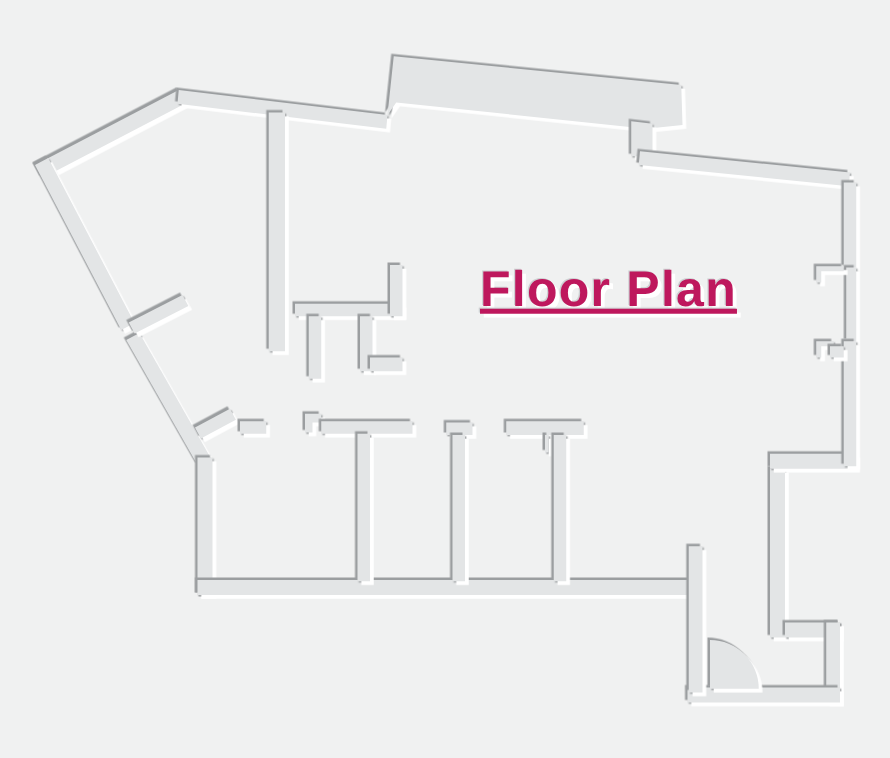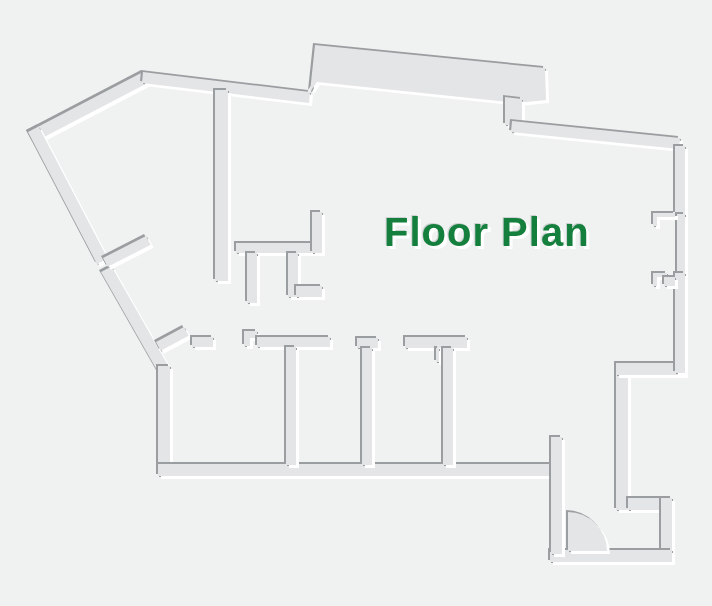--- a/index.html
+++ b/index.html
@@ -77,14 +77,14 @@
       <path d="M244,331 h13 v7 h-7 v8 h-6 Z" fill="#e3e5e6" class="wall"></path>
       <path d="M257,337 h73 v10 h-73 Z" fill="#e3e5e6" class="wall"></path>
       <path d="M286,347 h10 v118 h-10 Z" fill="#e3e5e6" class="wall"></path>
       <path d="M357,338 h21 v10 h-21 Z" fill="#e3e5e6" class="wall"></path>
       <path d="M362,348 h10 v117 h-10 Z" fill="#e3e5e6" class="wall"></path>
       <path d="M405,337 h62 v11 h-62 Z" fill="#e3e5e6" class="wall"></path>
       <path d="M436,348 h3 v14 h-3 Z" fill="#e3e5e6" class="wall"></path>
       <path d="M443,348 h10 v117 h-10 Z" fill="#e3e5e6" class="wall"></path>
       <path d="M568,551 L568,512 A39,39 0 0 1 607,551 Z" fill="#e3e5e6" class="wall"></path>
     </svg>
-  <div id="plan-title" style="color: #15803d;">Floor Plan</div>
+  <div id="plan-title" style="color: #be185d; text-decoration: underline;">Floor Plan</div>
 </div>
 
 </body></html>

